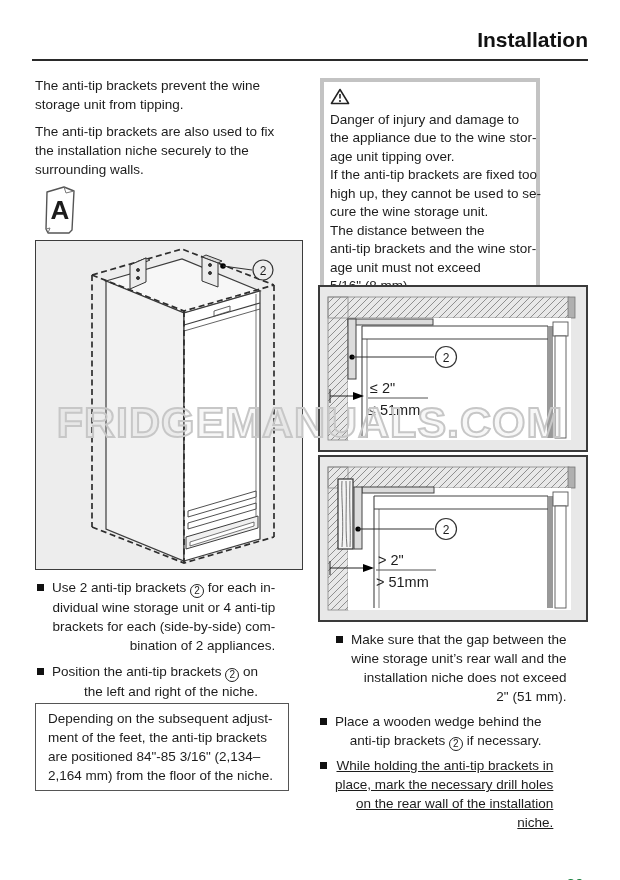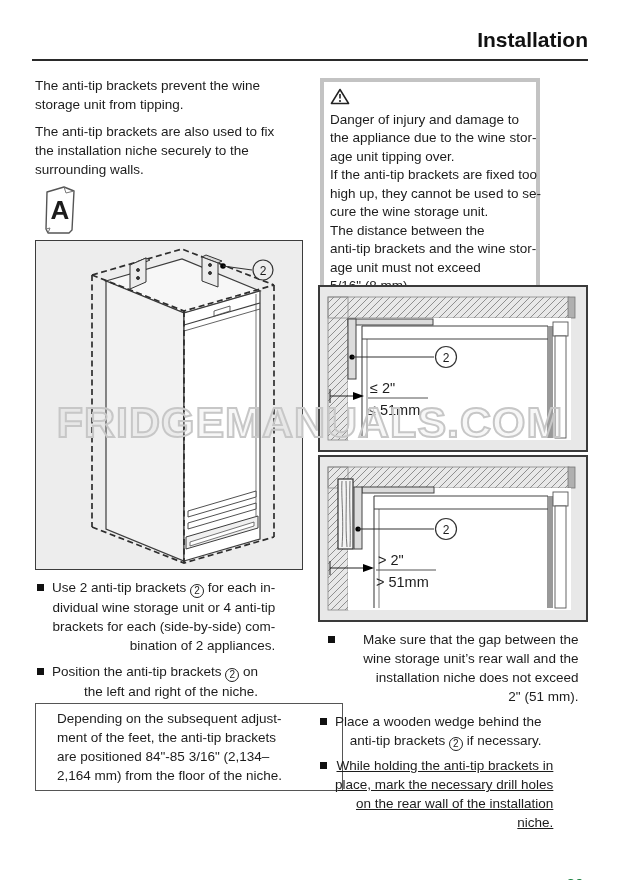--- a/index.html
+++ b/index.html
@@ -28,32 +28,32 @@
   .sq{width:7px;height:7px;background:#111;margin:6px 8px 0 2px;flex:none;}
   .btxt{white-space:pre;text-align:right;}
   .circ{
     display:inline-flex;width:14px;height:14px;border:1.2px solid #222;border-radius:50%;
     align-items:center;justify-content:center;font-size:10px;line-height:1;
     vertical-align:-2px;background:#fff;box-sizing:border-box;
   }
   .lb1{top:578px;left:0;}
   .lb2{top:662px;left:0;}
   .note{
-    top:703px;left:0;width:308px;box-sizing:border-box;
-    border:1.5px solid #555;padding:5px 21px;white-space:pre;
+    top:703px;left:0;width:254px;box-sizing:border-box;
+    border:1.5px solid #555;padding:5px 12px;white-space:pre;
   }
   .warn{
     top:78px;left:2px;width:220px;box-sizing:border-box;
     border:4px solid #c3c3c3;padding:6px 6px;line-height:18.5px;
   }
   .warn .wtxt{white-space:pre;}
   .wicon{display:inline-block;vertical-align:-3px;margin-right:5px;}
   .d1{top:285px;left:0;}
   .d2{top:455px;left:0;}
-  .rb1{top:630px;left:8px;gap:20px;}
+  .rb1{top:630px;left:16px;}
   .rb2{top:712px;left:0;}
   .rb3{top:756px;left:0;text-decoration:underline;}
   .pageno{top:876px;right:36px;font-size:16px;color:#15803d;}
   .wm{
     top:413px;left:0;width:620px;text-align:center;z-index:60;pointer-events:none;
     font-size:43px;font-weight:bold;letter-spacing:1px;
     color:rgba(190,190,190,0.12);-webkit-text-stroke:2px #c7c7c7;
   }
   svg text{font-family:"Liberation Sans","DejaVu Sans",sans-serif;fill:#1c1c1c;}
   svg .dim{font-size:14.5px;}

